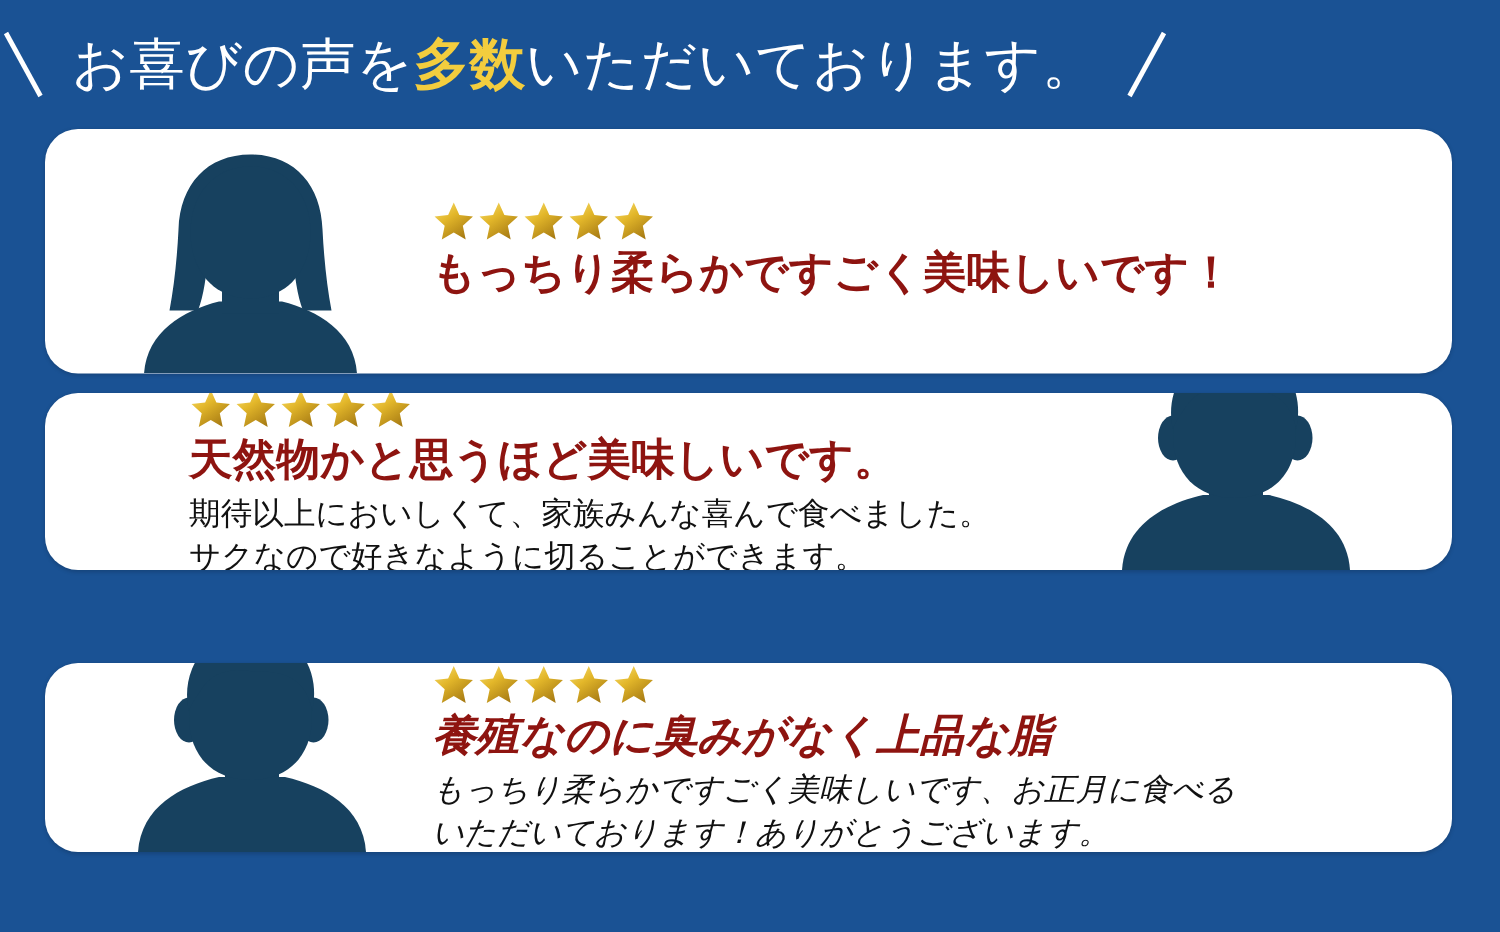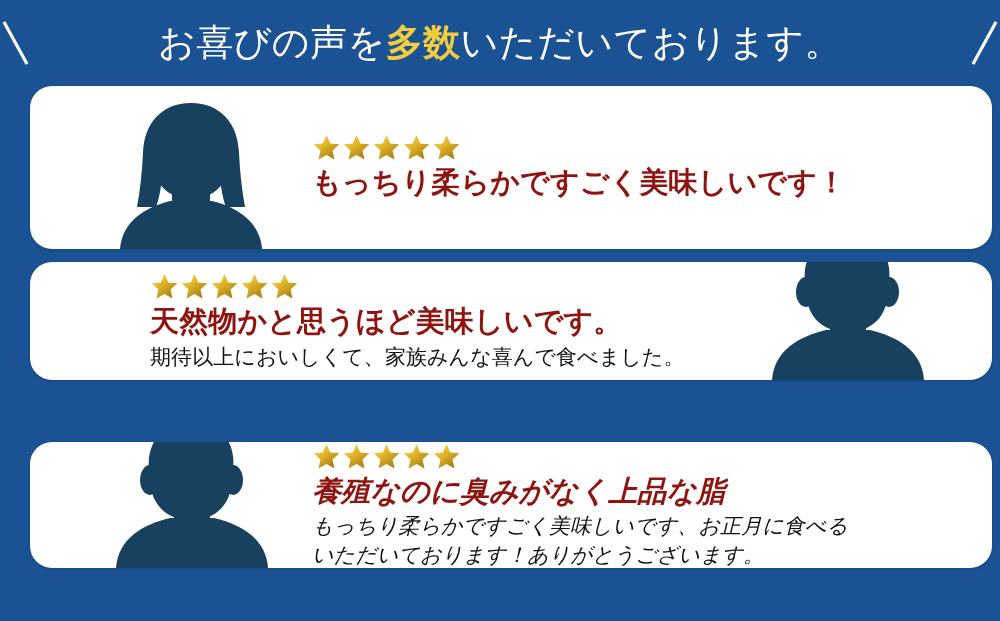--- a/index.html
+++ b/index.html
@@ -25,21 +25,21 @@
 
   
   .header {
     position: absolute;
     left: 0;
     top: 0;
     width: 1000px;
     height: 86px;
     display: flex;
     align-items: center;
-    justify-content: space-between;
+    justify-content: flex-start;
     gap: 14px;
     user-select: none;
   }
   .slash {
     display: block;
     width: 34px;
     height: 50px;
     flex: 0 0 auto;
   }
   .slash svg { display: block; }
@@ -60,21 +60,20 @@
 
   
   .card {
     position: absolute;
     left: 30px;
     width: 938px;
     background: #ffffff;
     border-radius: 22px;
     overflow: hidden;
     box-shadow: 0 1px 3px rgba(0,0,0,0.18);
-    padding-left: 24px;
   }
   .card.c1 { top: 86px;  height: 163px; }
   .card.c2 { top: 262px; height: 118px; }
   .card.c3 { top: 442px; height: 126px; font-style: italic; }
 
   .card-inner {
     position: relative;
     width: 100%;
     height: 100%;
   }
@@ -277,20 +276,21 @@
           <span class="star">
             <svg viewBox="0 0 24 24" xmlns="http://www.w3.org/2000/svg">
               <polygon points="12,1.6 15.1,8.6 22.6,9.4 17,14.5 18.6,22 12,18.2 5.4,22 7,14.5 1.4,9.4 8.9,8.6" fill="url(#g1a)"></polygon>
             </svg>
           </span>
         </div>
 
         <div class="review-title">天然物かと思うほど美味しいです。</div>
         <div class="review-body">
           <span class="line">期待以上においしくて、家族みんな喜んで食べました。</span>
+          <span class="line">サクなので好きなように切ることができます。</span>
         </div>
       </div>
     </div>
   </div>
 
   <div class="card c3">
     <div class="card-inner">
       <div class="avatar left">
         <svg viewBox="0 0 178 152" xmlns="http://www.w3.org/2000/svg" preserveAspectRatio="xMidYMax meet">
           <g fill="#17415f">

